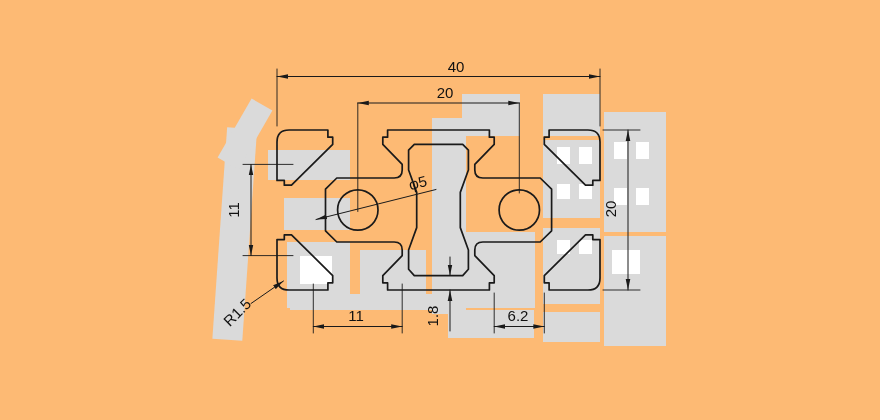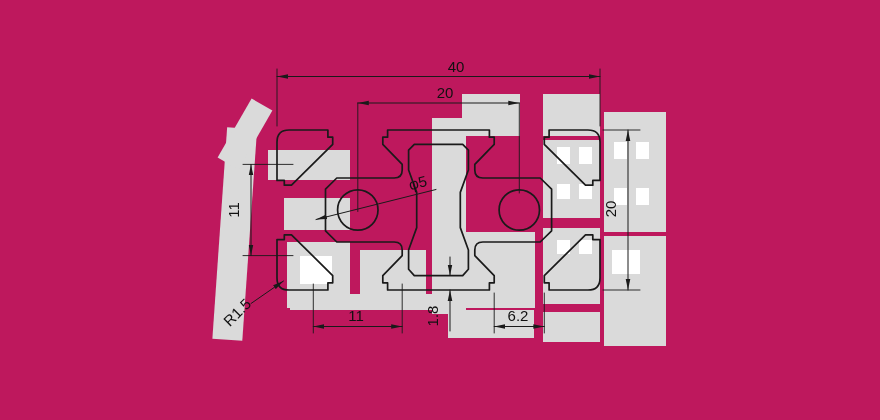--- a/index.html
+++ b/index.html
@@ -1,16 +1,16 @@
 <!DOCTYPE html>
 <html><head>
 <meta charset="utf-8">
 <style>
   html,body{margin:0;padding:0;background:#ffffff;}
-  .stage{position:relative;width:880px;height:420px;background:#be185d;overflow:hidden;
+  .stage{position:relative;width:880px;height:420px;background:#fdba74;overflow:hidden;
          font-family:"Liberation Sans", sans-serif;}
   svg{display:block}
   .outline{fill:none;stroke:#1a1a1a;stroke-width:1.7;stroke-linejoin:round;stroke-linecap:round;}
   .dimline{fill:none;stroke:#1a1a1a;stroke-width:1;stroke-linecap:round;}
   .extline{fill:none;stroke:#1a1a1a;stroke-width:0.9;stroke-linecap:round;}
   .dimtext{fill:#111;font-size:15px;font-family:"Liberation Sans",sans-serif;text-anchor:middle;}
   .wm{fill:#dadada;}
   .wmh{fill:#ffffff;}
 </style>
 </head>

